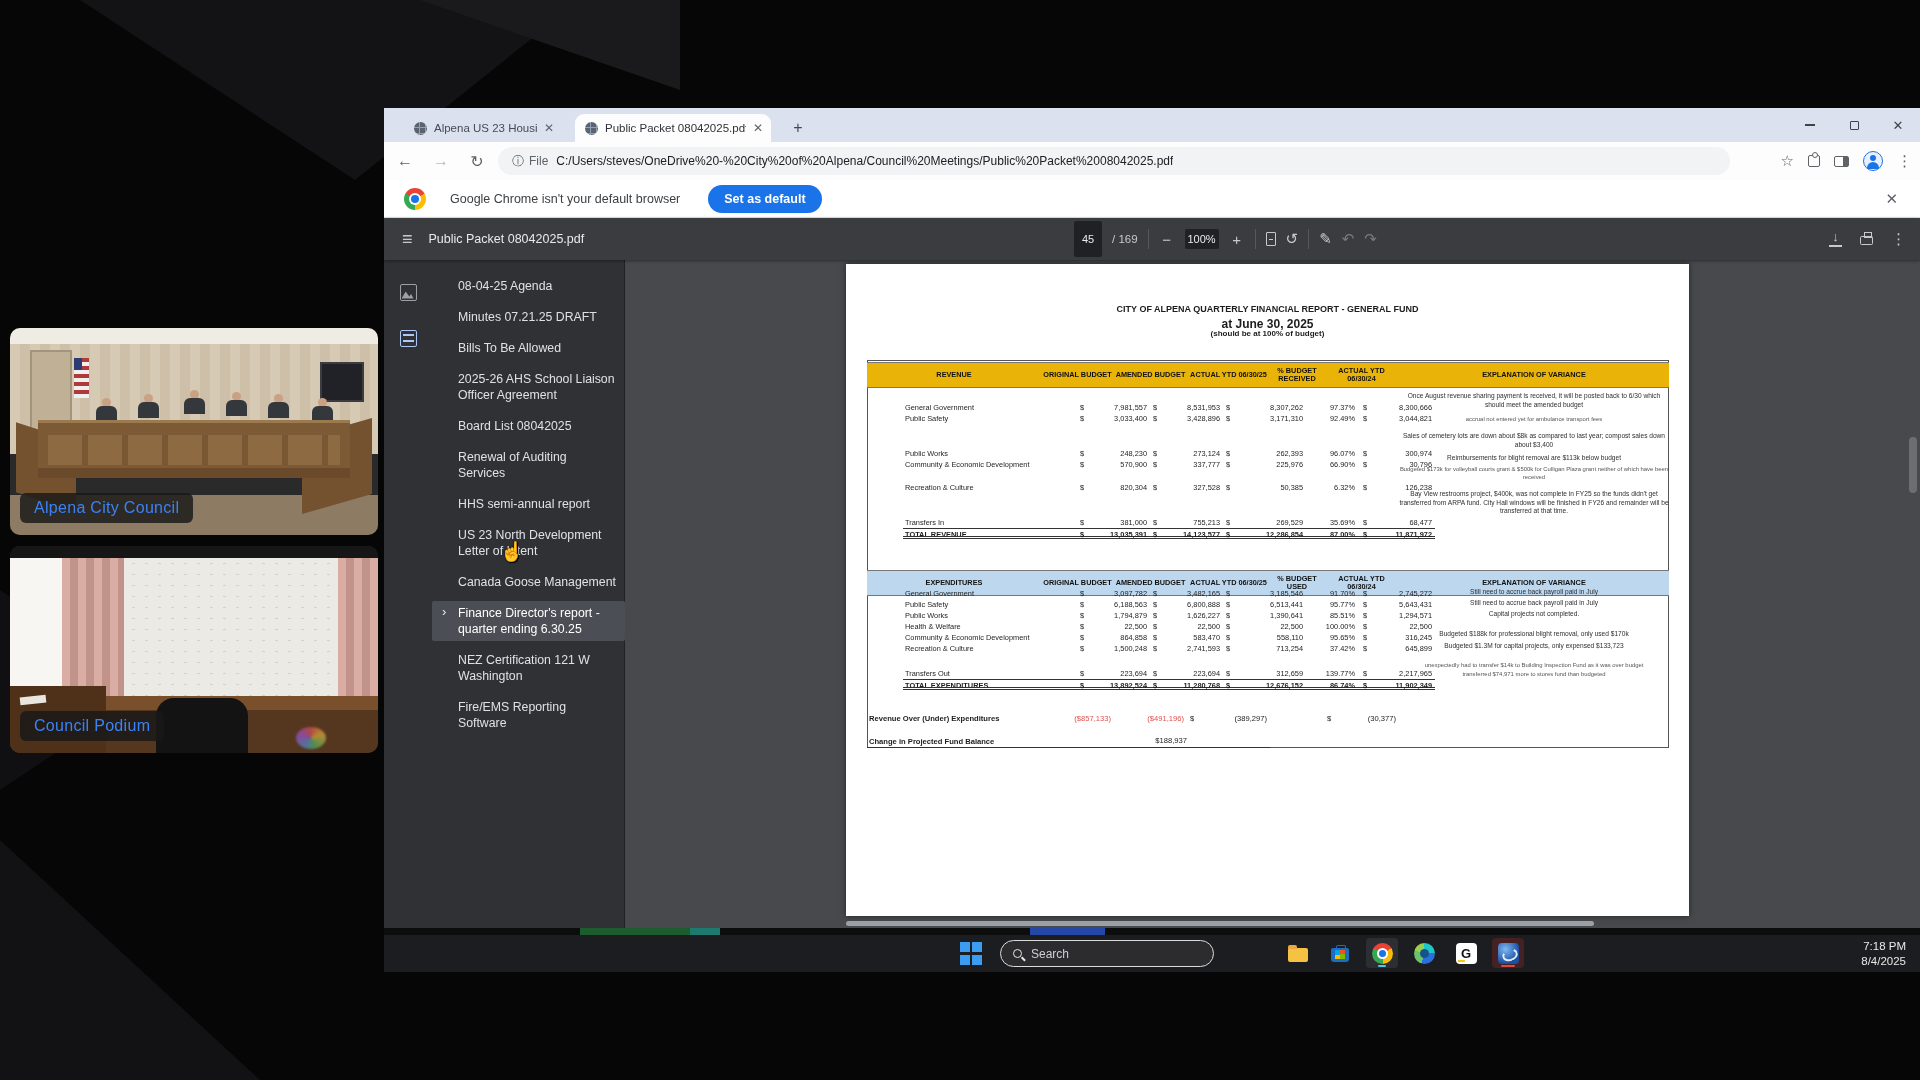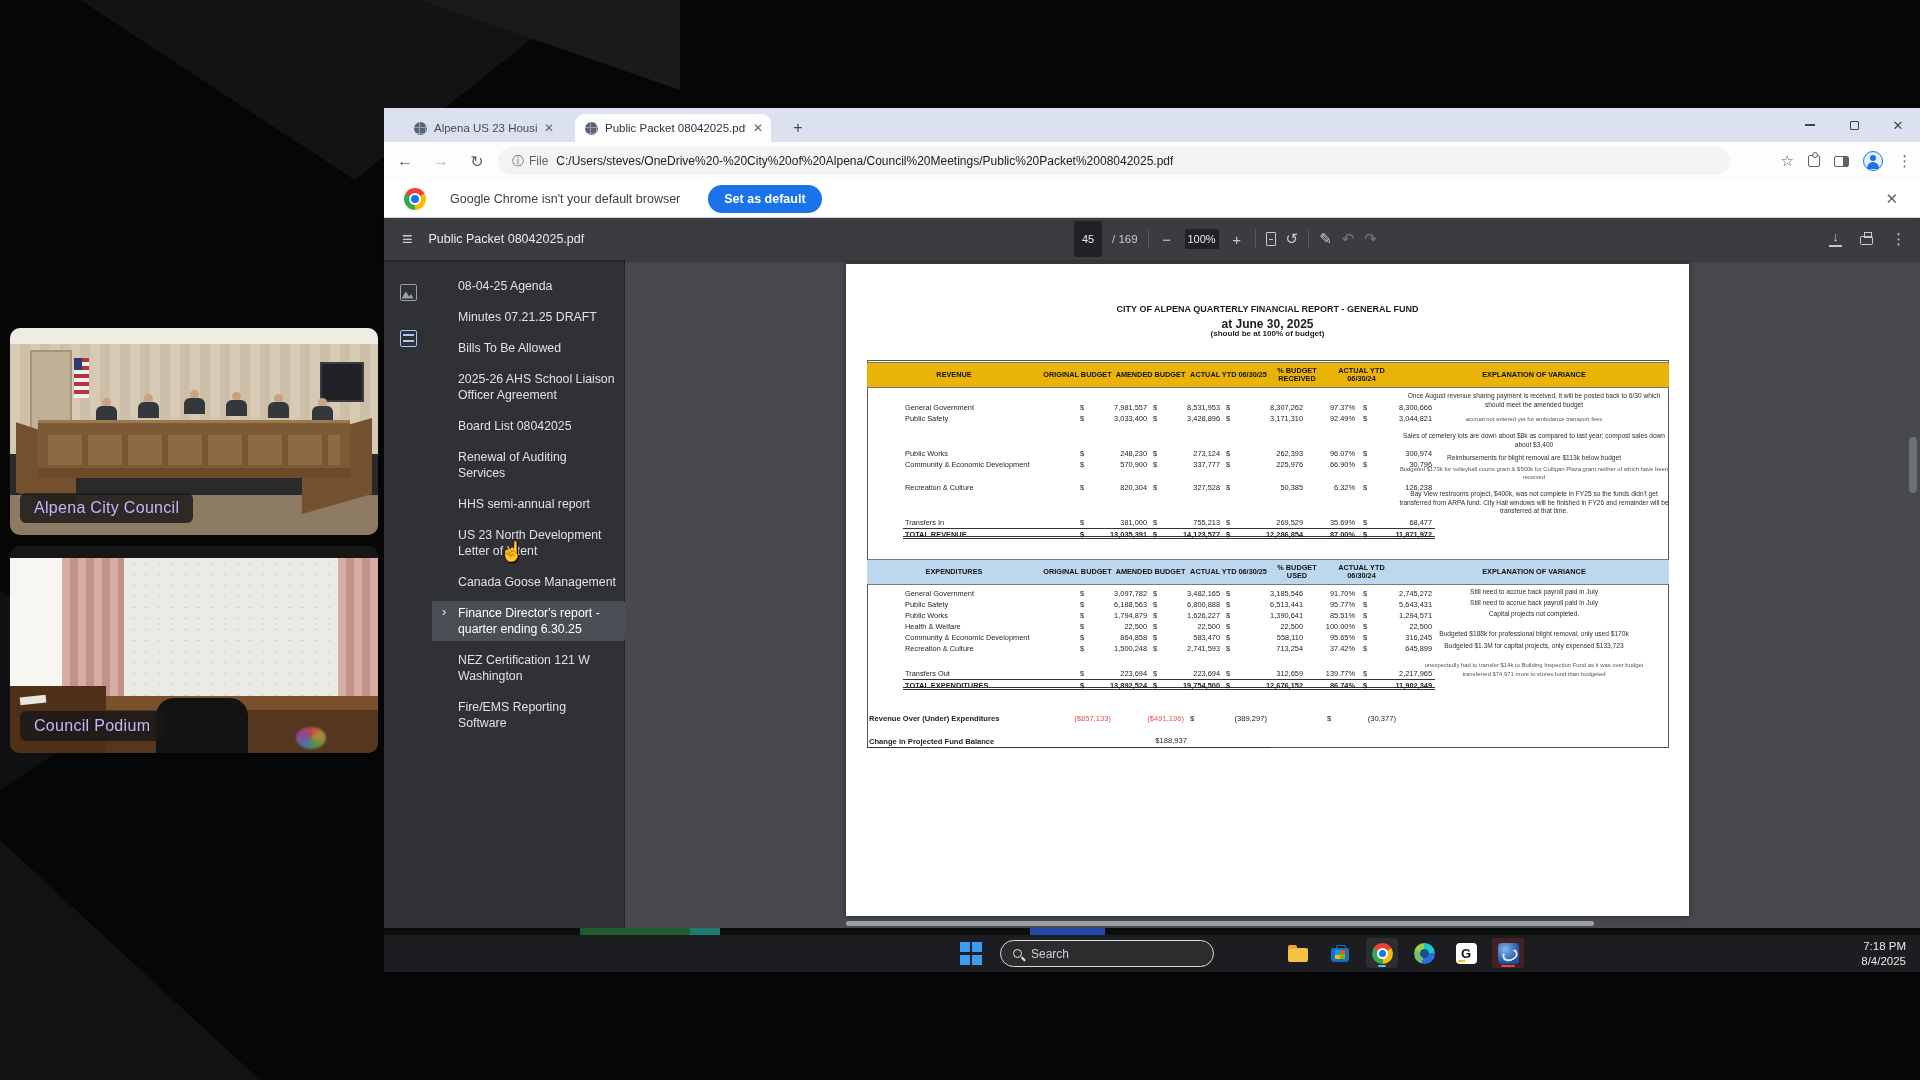--- a/index.html
+++ b/index.html
@@ -10,21 +10,21 @@
   .bg-poly { position:absolute; background:#141416; }
   .bg-poly.p1 { left:80px; top:0; width:500px; height:180px; clip-path:polygon(0 0,100% 0,55% 100%); background:#131315; }
   .bg-poly.p2 { left:420px; top:0; width:260px; height:90px; clip-path:polygon(0 0,100% 0,100% 100%); background:#1a1a1d; }
   .bg-poly.p3 { left:0; top:590px; width:150px; height:200px; clip-path:polygon(0 0,100% 50%,0 100%); background:#101012; }
   .bg-poly.p4 { left:0; top:840px; width:260px; height:240px; clip-path:polygon(0 0,100% 100%,0 100%); background:#121214; }
 
   
   .feed { position:absolute; left:10px; width:368px; height:207px; border-radius:10px; overflow:hidden; background:#2a2a2a; }
   #feed1 { top:328px; }
   #feed2 { top:546px; }
-  .feed-label { position:absolute; left:10px; bottom:12px; background:rgba(25,25,25,.82); color:#c4b5fd; font-size:16px; padding:6px 14px; border-radius:6px; letter-spacing:.3px; z-index:5; }
+  .feed-label { position:absolute; left:10px; bottom:12px; background:rgba(25,25,25,.82); color:#3b82f6; font-size:16px; padding:6px 14px; border-radius:6px; letter-spacing:.3px; z-index:5; }
   
   .f1-ceiling { position:absolute; left:0; top:0; width:100%; height:16px; background:#efece3; }
   .f1-wall { position:absolute; left:0; top:16px; width:100%; height:110px;
              background:repeating-linear-gradient(90deg,#d7cab5 0 10px,#cdbfa8 10px 20px); }
   .f1-door { position:absolute; left:20px; top:22px; width:42px; height:92px; background:#bfb096; border:2px solid #a3947c; }
   .f1-flag { position:absolute; left:64px; top:30px; width:15px; height:40px;
              background:repeating-linear-gradient(180deg,#b03a3a 0 4px,#f0f0f0 4px 8px); }
   .f1-flag::before { content:""; position:absolute; left:0; top:0; width:8px; height:12px; background:#2a3c72; }
   .f1-tv { position:absolute; right:14px; top:34px; width:44px; height:40px; background:#202227; border:2px solid #3a3c40; }
   .f1-bench { position:absolute; left:28px; top:92px; width:312px; height:58px; background:#7d5a36; border-top:3px solid #9b7a50;
@@ -142,21 +142,21 @@
 
   
   .page { position:absolute; left:220px; top:4px; width:843px; height:652px; background:#fff; color:#1d1d1d; box-shadow:0 0 6px rgba(0,0,0,.5); }
   .doc-title1 { position:absolute; top:40px; left:0; width:100%; text-align:center; font-size:9px; font-weight:bold; }
   .doc-title2 { position:absolute; top:53px; left:0; width:100%; text-align:center; font-size:12px; font-weight:bold; }
   .doc-title3 { position:absolute; top:65px; left:0; width:100%; text-align:center; font-size:8px; font-weight:bold; }
   .table-frame { position:absolute; left:21px; top:96px; width:802px; height:388px; border:1px solid #555; }
 
   .hdr-row { position:absolute; left:21px; width:802px; height:26px; display:flex; border-top:1px solid #777; border-bottom:1px solid #777; }
   .hdr-row.green { top:98px; background:#eab308; }
-  .hdr-row.blue { top:295px; background:#bdd7ee; }
+  .hdr-row.blue { top:306px; background:#bdd7ee; }
   .th { display:flex; align-items:center; justify-content:center; text-align:center; font-weight:bold; font-size:7.3px; line-height:8.5px; color:#111; }
   .w-lbl { width:174px; } .w-m1 { width:73px; } .w-m2 { width:73px; } .w-m3 { width:83px; } .w-pct { width:54px; } .w-m4 { width:75px; } .w-exp { width:270px; }
 
   .rows { position:absolute; left:21px; width:532px;margin-left:36px; }
   .rev-rows { top:138px; } .exp-rows { top:324px; }
   .trow { display:flex; height:11px; line-height:11px; font-size:7.4px; }
   .tc { flex:none; }
   .c-lbl { width:174px; padding-left:2px; white-space:nowrap; overflow:hidden; }
   .c-m { display:flex; justify-content:space-between; padding:0 3px; }
   .c-m.m1 { width:73px; } .c-m.m2 { width:73px; } .c-m.m3 { width:83px; } .c-m.m4 { width:75px; }
@@ -727,21 +727,21 @@
                 </div>
 
                 <div class="trow">
                   <span class="tc c-lbl">TOTAL EXPENDITURES</span>
                   <span class="tc c-m m1">
                     <span>$</span>
                     <span>13,892,524</span>
                   </span>
                   <span class="tc c-m m2">
                     <span>$</span>
-                    <span>19,754,500</span>
+                    <span>11,280,768</span>
                   </span>
                   <span class="tc c-m m3">
                     <span>$</span>
                     <span>12,676,152</span>
                   </span>
                   <span class="tc c-pct">86.74%</span>
                   <span class="tc c-m m4">
                     <span>$</span>
                     <span>11,902,349</span>
                   </span>

